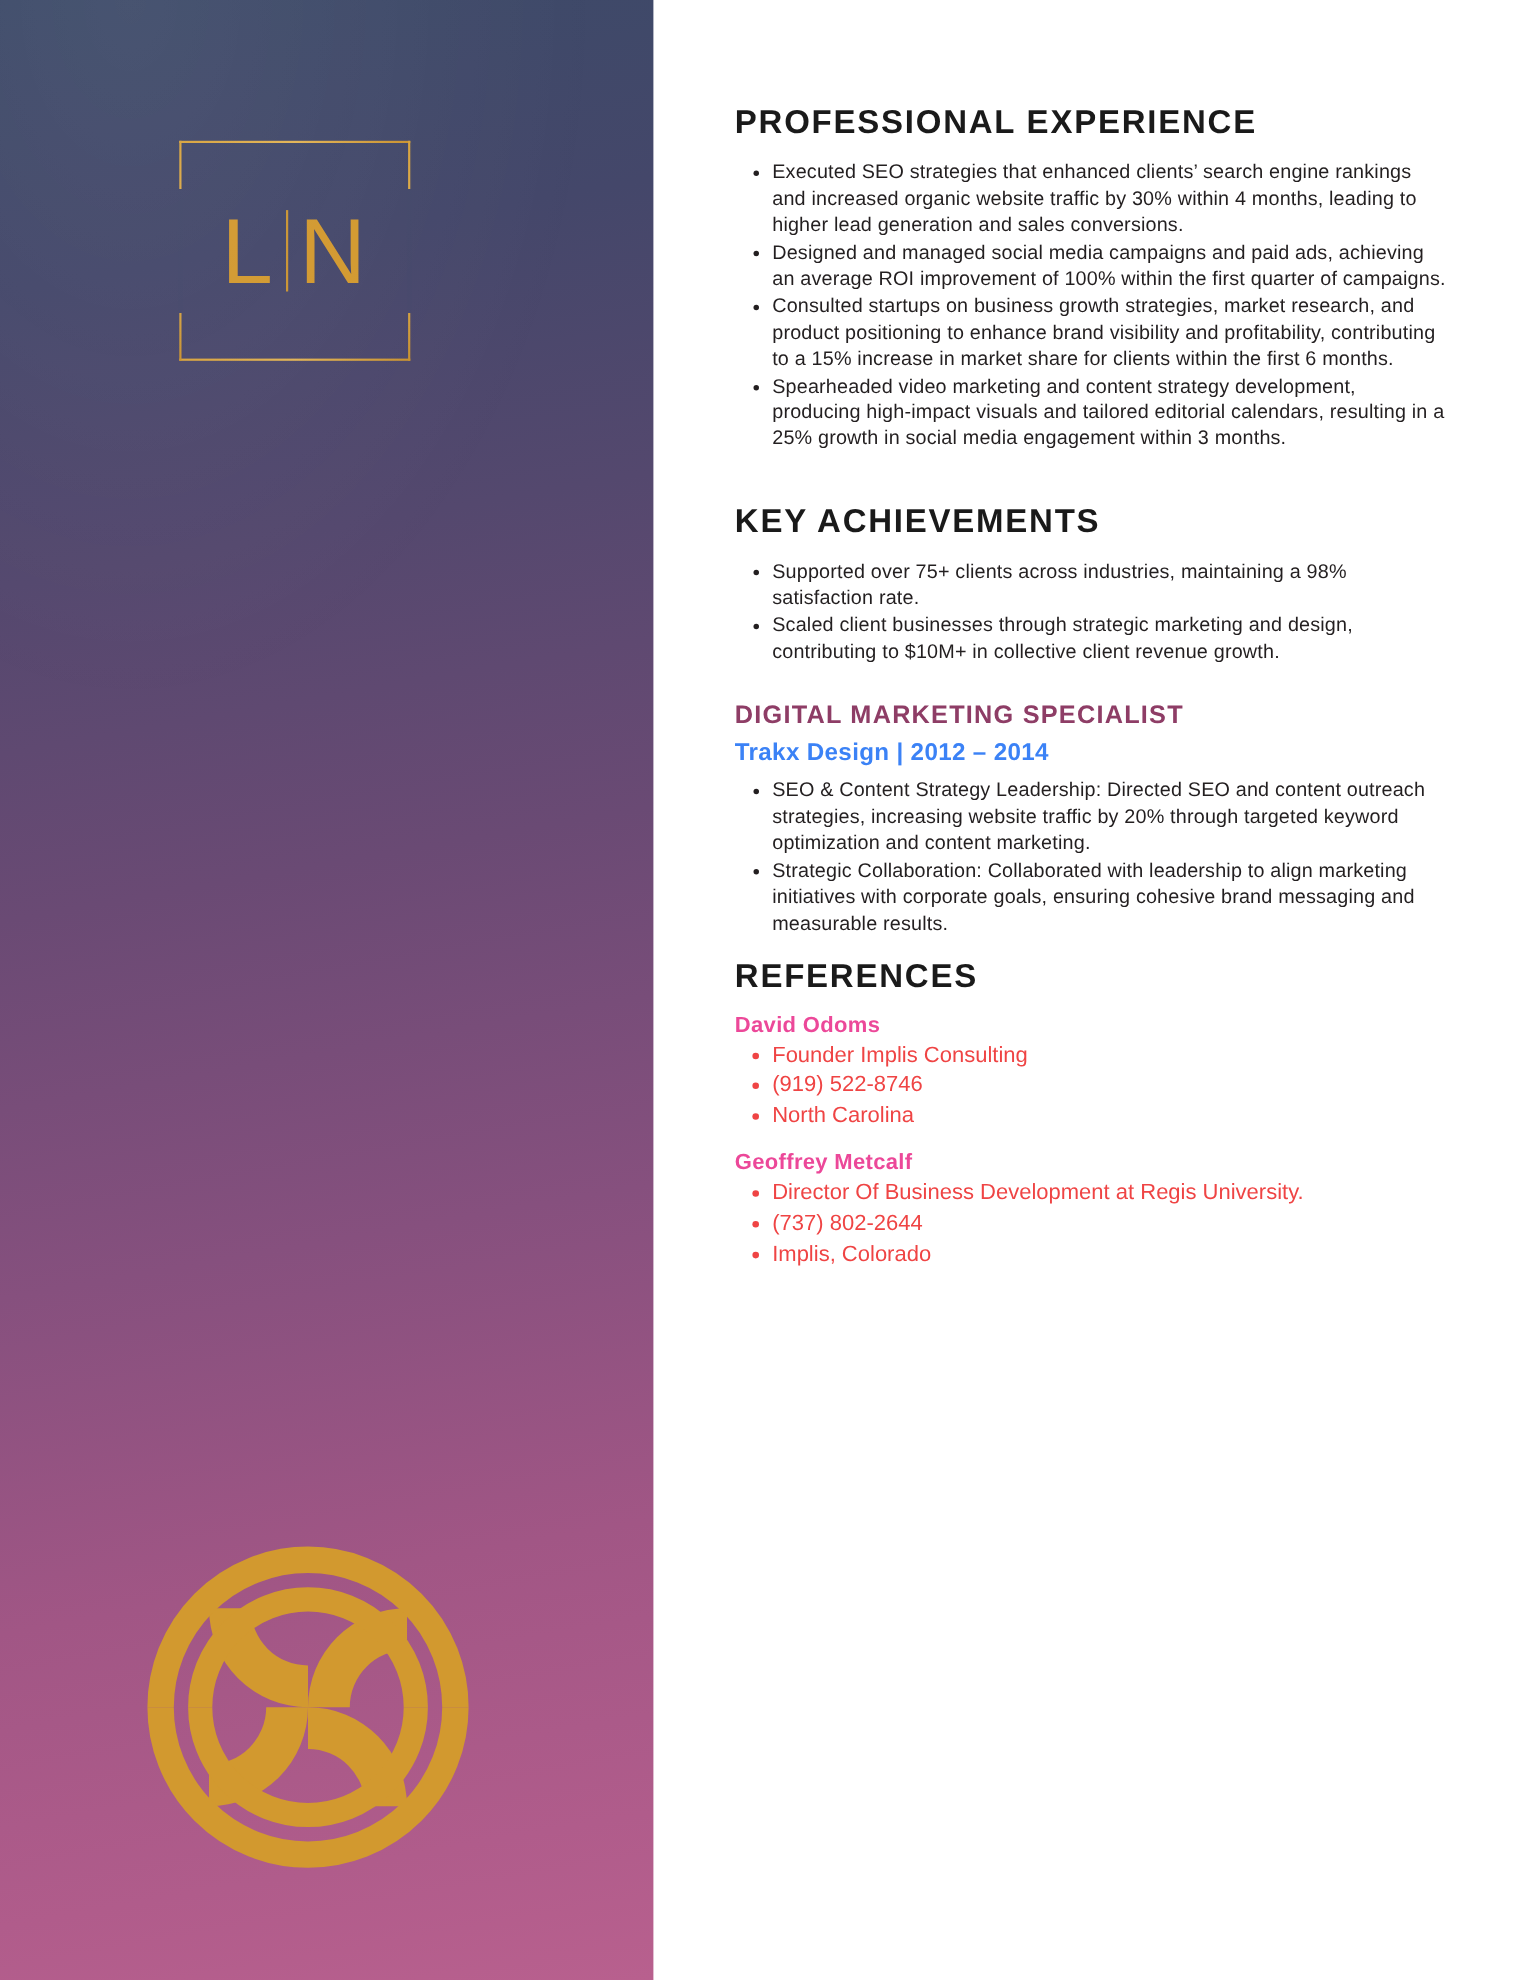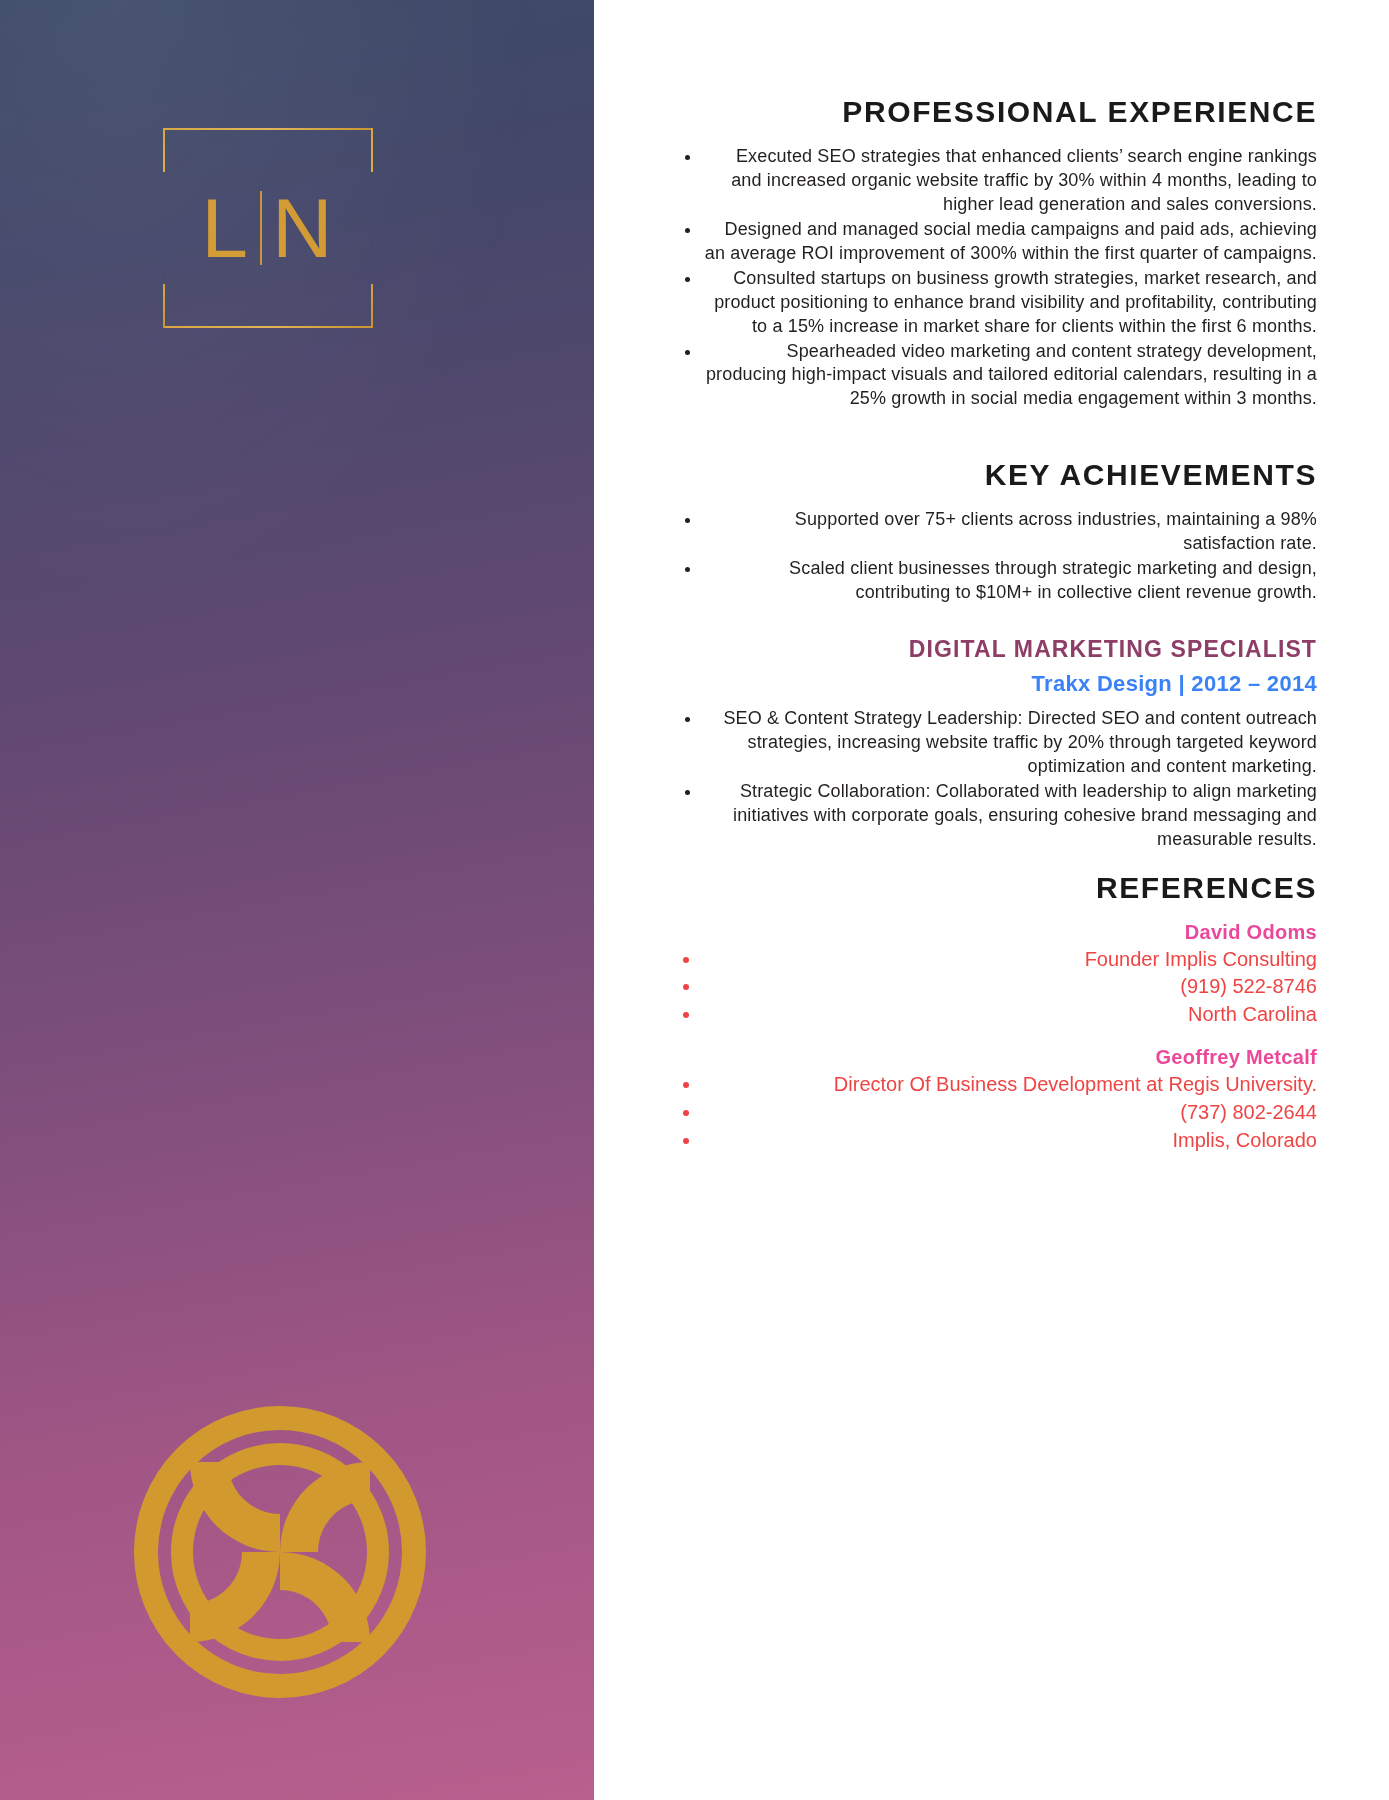--- a/index.html
+++ b/index.html
@@ -12,21 +12,20 @@
     height: 1800px;
     font-family: "Liberation Sans", sans-serif;
     overflow: hidden;
   }
   .page {
     position: relative;
     width: 1389px;
     height: 1740px;
     background: #ffffff;
     display: flex;
-    text-align: right;
   }
 
   
   .sidebar {
     position: relative;
     width: 594px;
     height: 1800px;
     flex: 0 0 594px;
     background: linear-gradient(170deg,
         #3c4a68 0%,
@@ -132,21 +131,21 @@
     letter-spacing: 1.6px;
     color: #1a1a1a;
     margin: 0 0 16px 0;
     font-family: "Liberation Sans", sans-serif;
   }
   h2.job-title {
     font-size: 23px;
     font-weight: bold;
     letter-spacing: 1.1px;
     color: #8e3d66;
-    margin: 0 0 8px 13px;
+    margin: 0 0 8px 0;
   }
   .job-meta {
     font-size: 22px;
     font-weight: bold;
     color: #3b82f6;
     margin: 0 0 10px 0;
     letter-spacing: 0.3px;
   }
   ul.bullets {
     margin: 0 0 0 0;
@@ -234,21 +233,21 @@
       </svg>
     </div>
   </div>
 
   <div class="content">
 
     <div class="block">
       <h1 class="section-title">PROFESSIONAL EXPERIENCE</h1>
       <ul class="bullets">
         <li>Executed SEO strategies that enhanced clients’ search engine rankings and increased organic website traffic by 30% within 4 months, leading to higher lead generation and sales conversions.</li>
-        <li>Designed and managed social media campaigns and paid ads, achieving an average ROI improvement of 300% within the first quarter of campaigns.</li>
+        <li>Designed and managed social media campaigns and paid ads, achieving an average ROI improvement of 100% within the first quarter of campaigns.</li>
         <li>Consulted startups on business growth strategies, market research, and product positioning to enhance brand visibility and profitability, contributing to a 15% increase in market share for clients within the first 6 months.</li>
         <li>Spearheaded video marketing and content strategy development, producing high-impact visuals and tailored editorial calendars, resulting in a 25% growth in social media engagement within 3 months.</li>
       </ul>
     </div>
 
     <div class="gap-lg"></div>
 
     <div class="block">
       <h1 class="section-title">KEY ACHIEVEMENTS</h1>
       <ul class="bullets">

